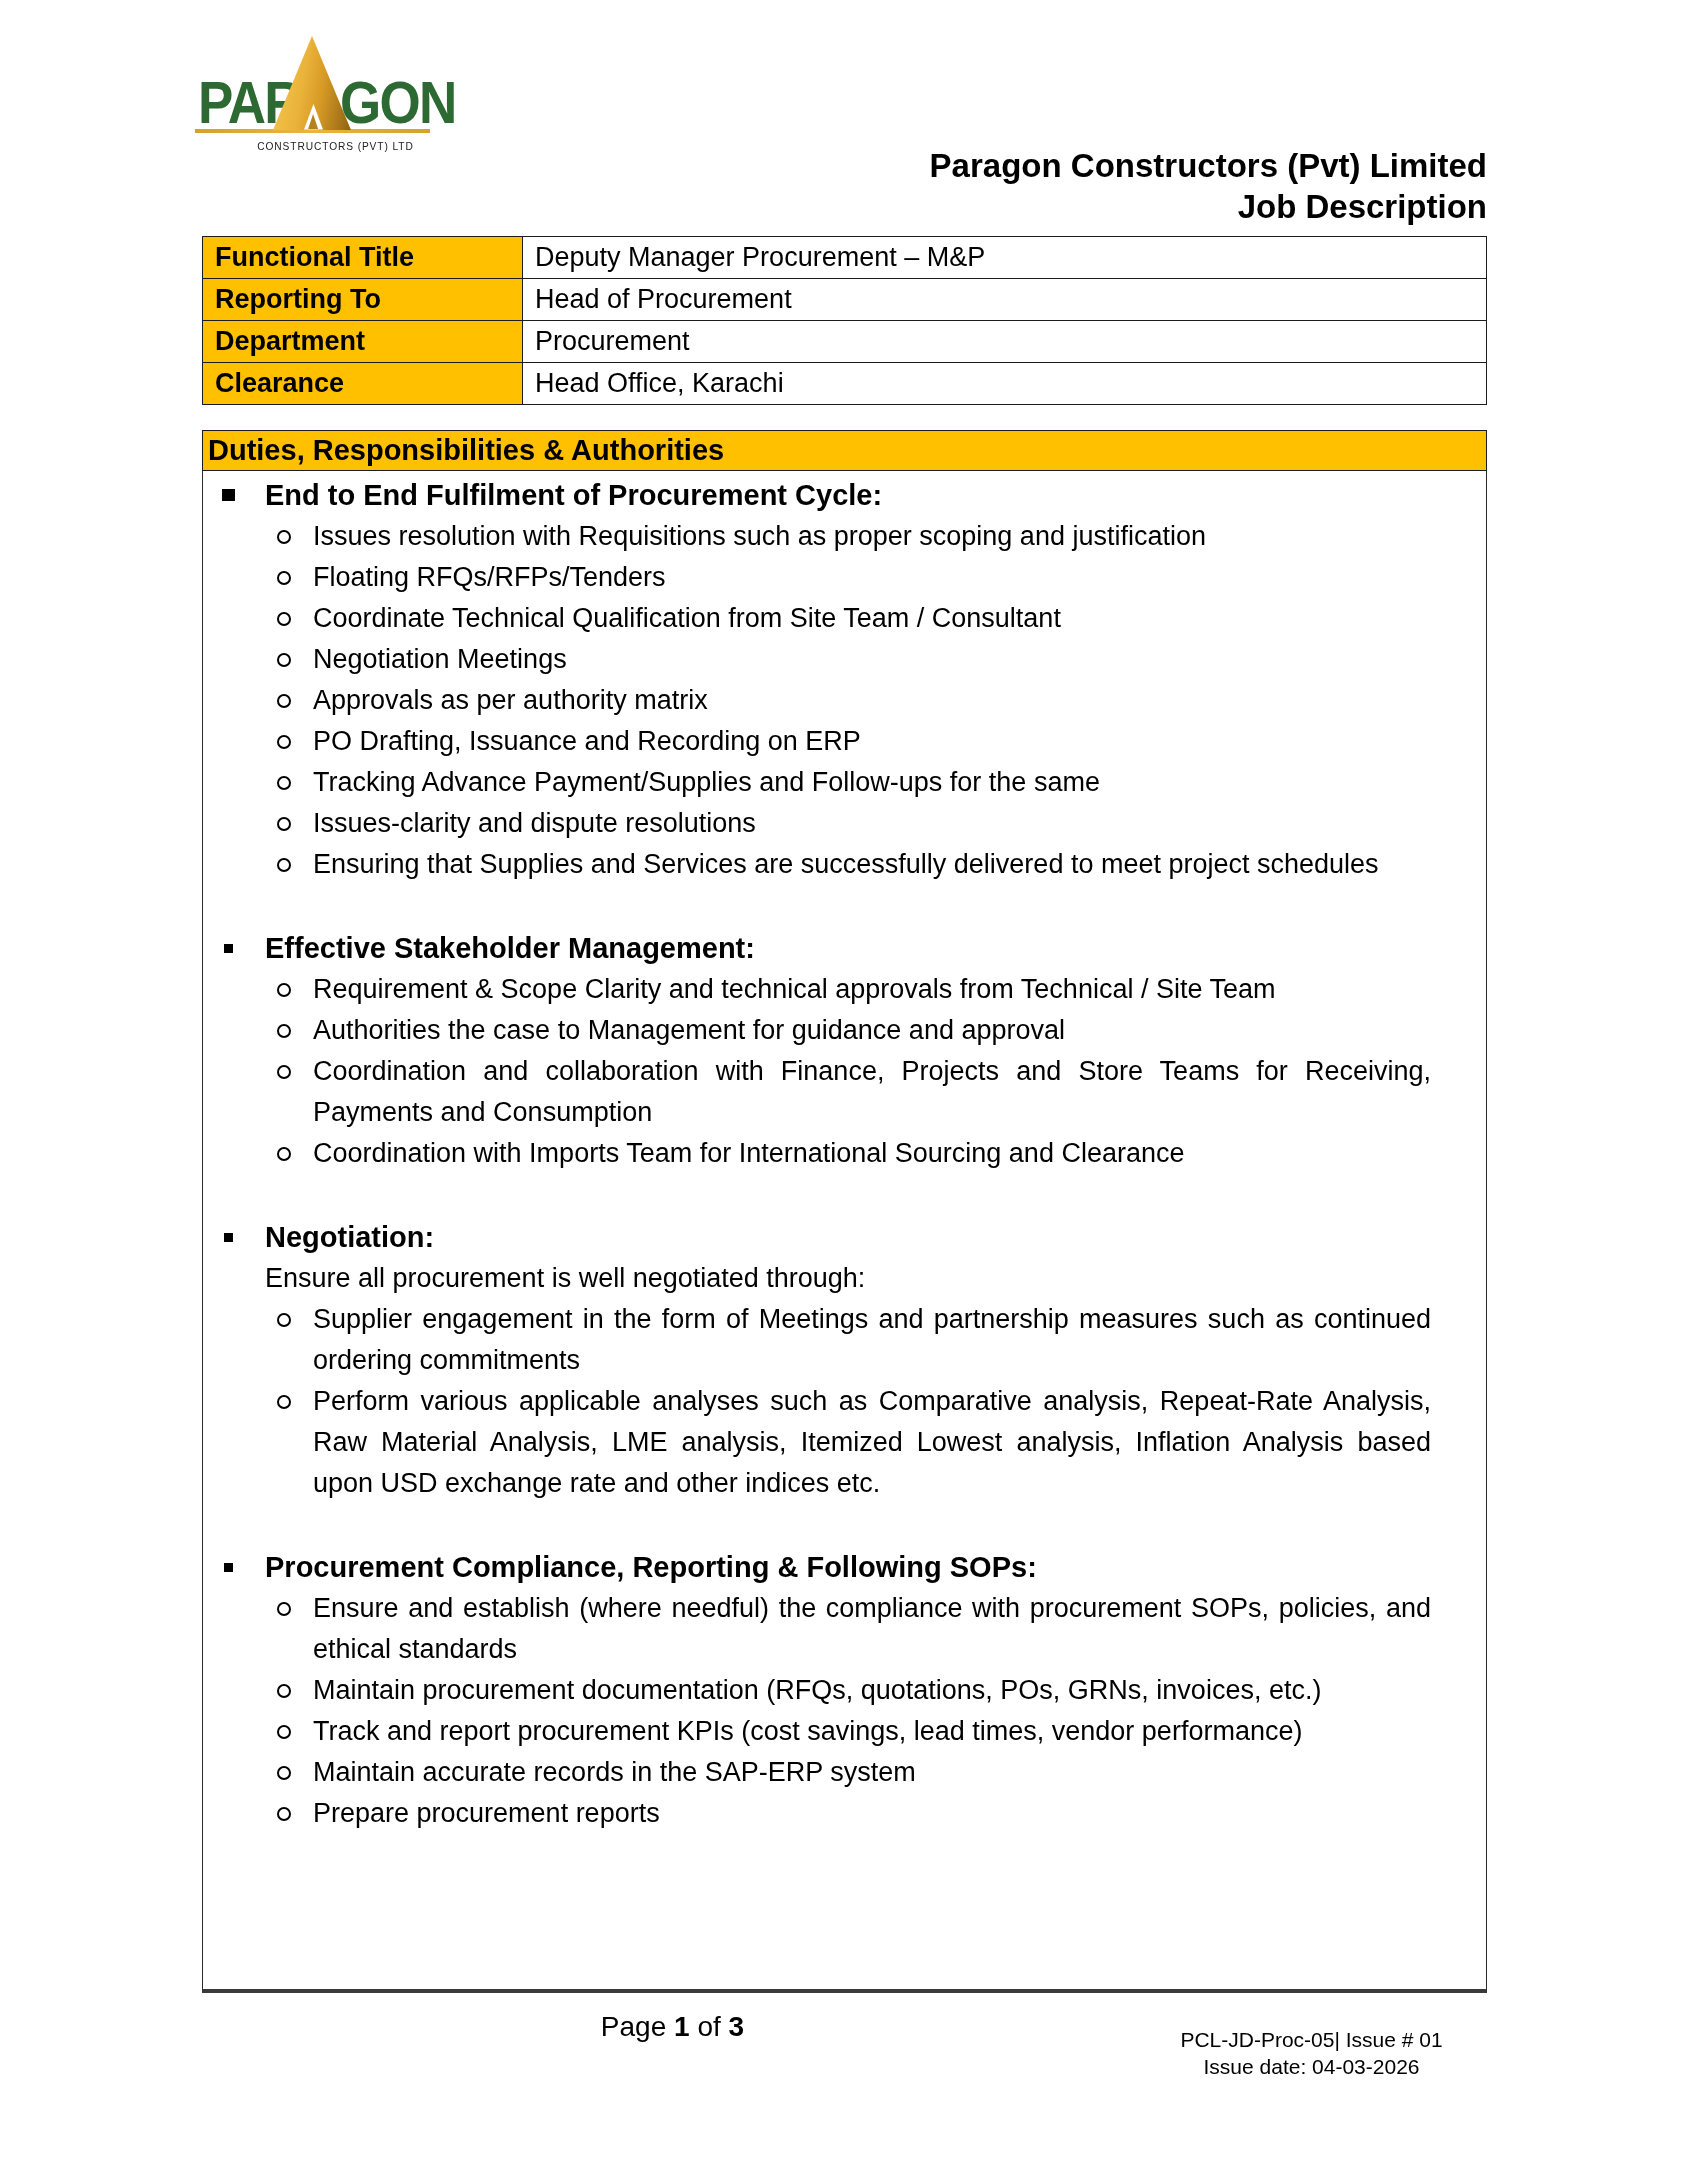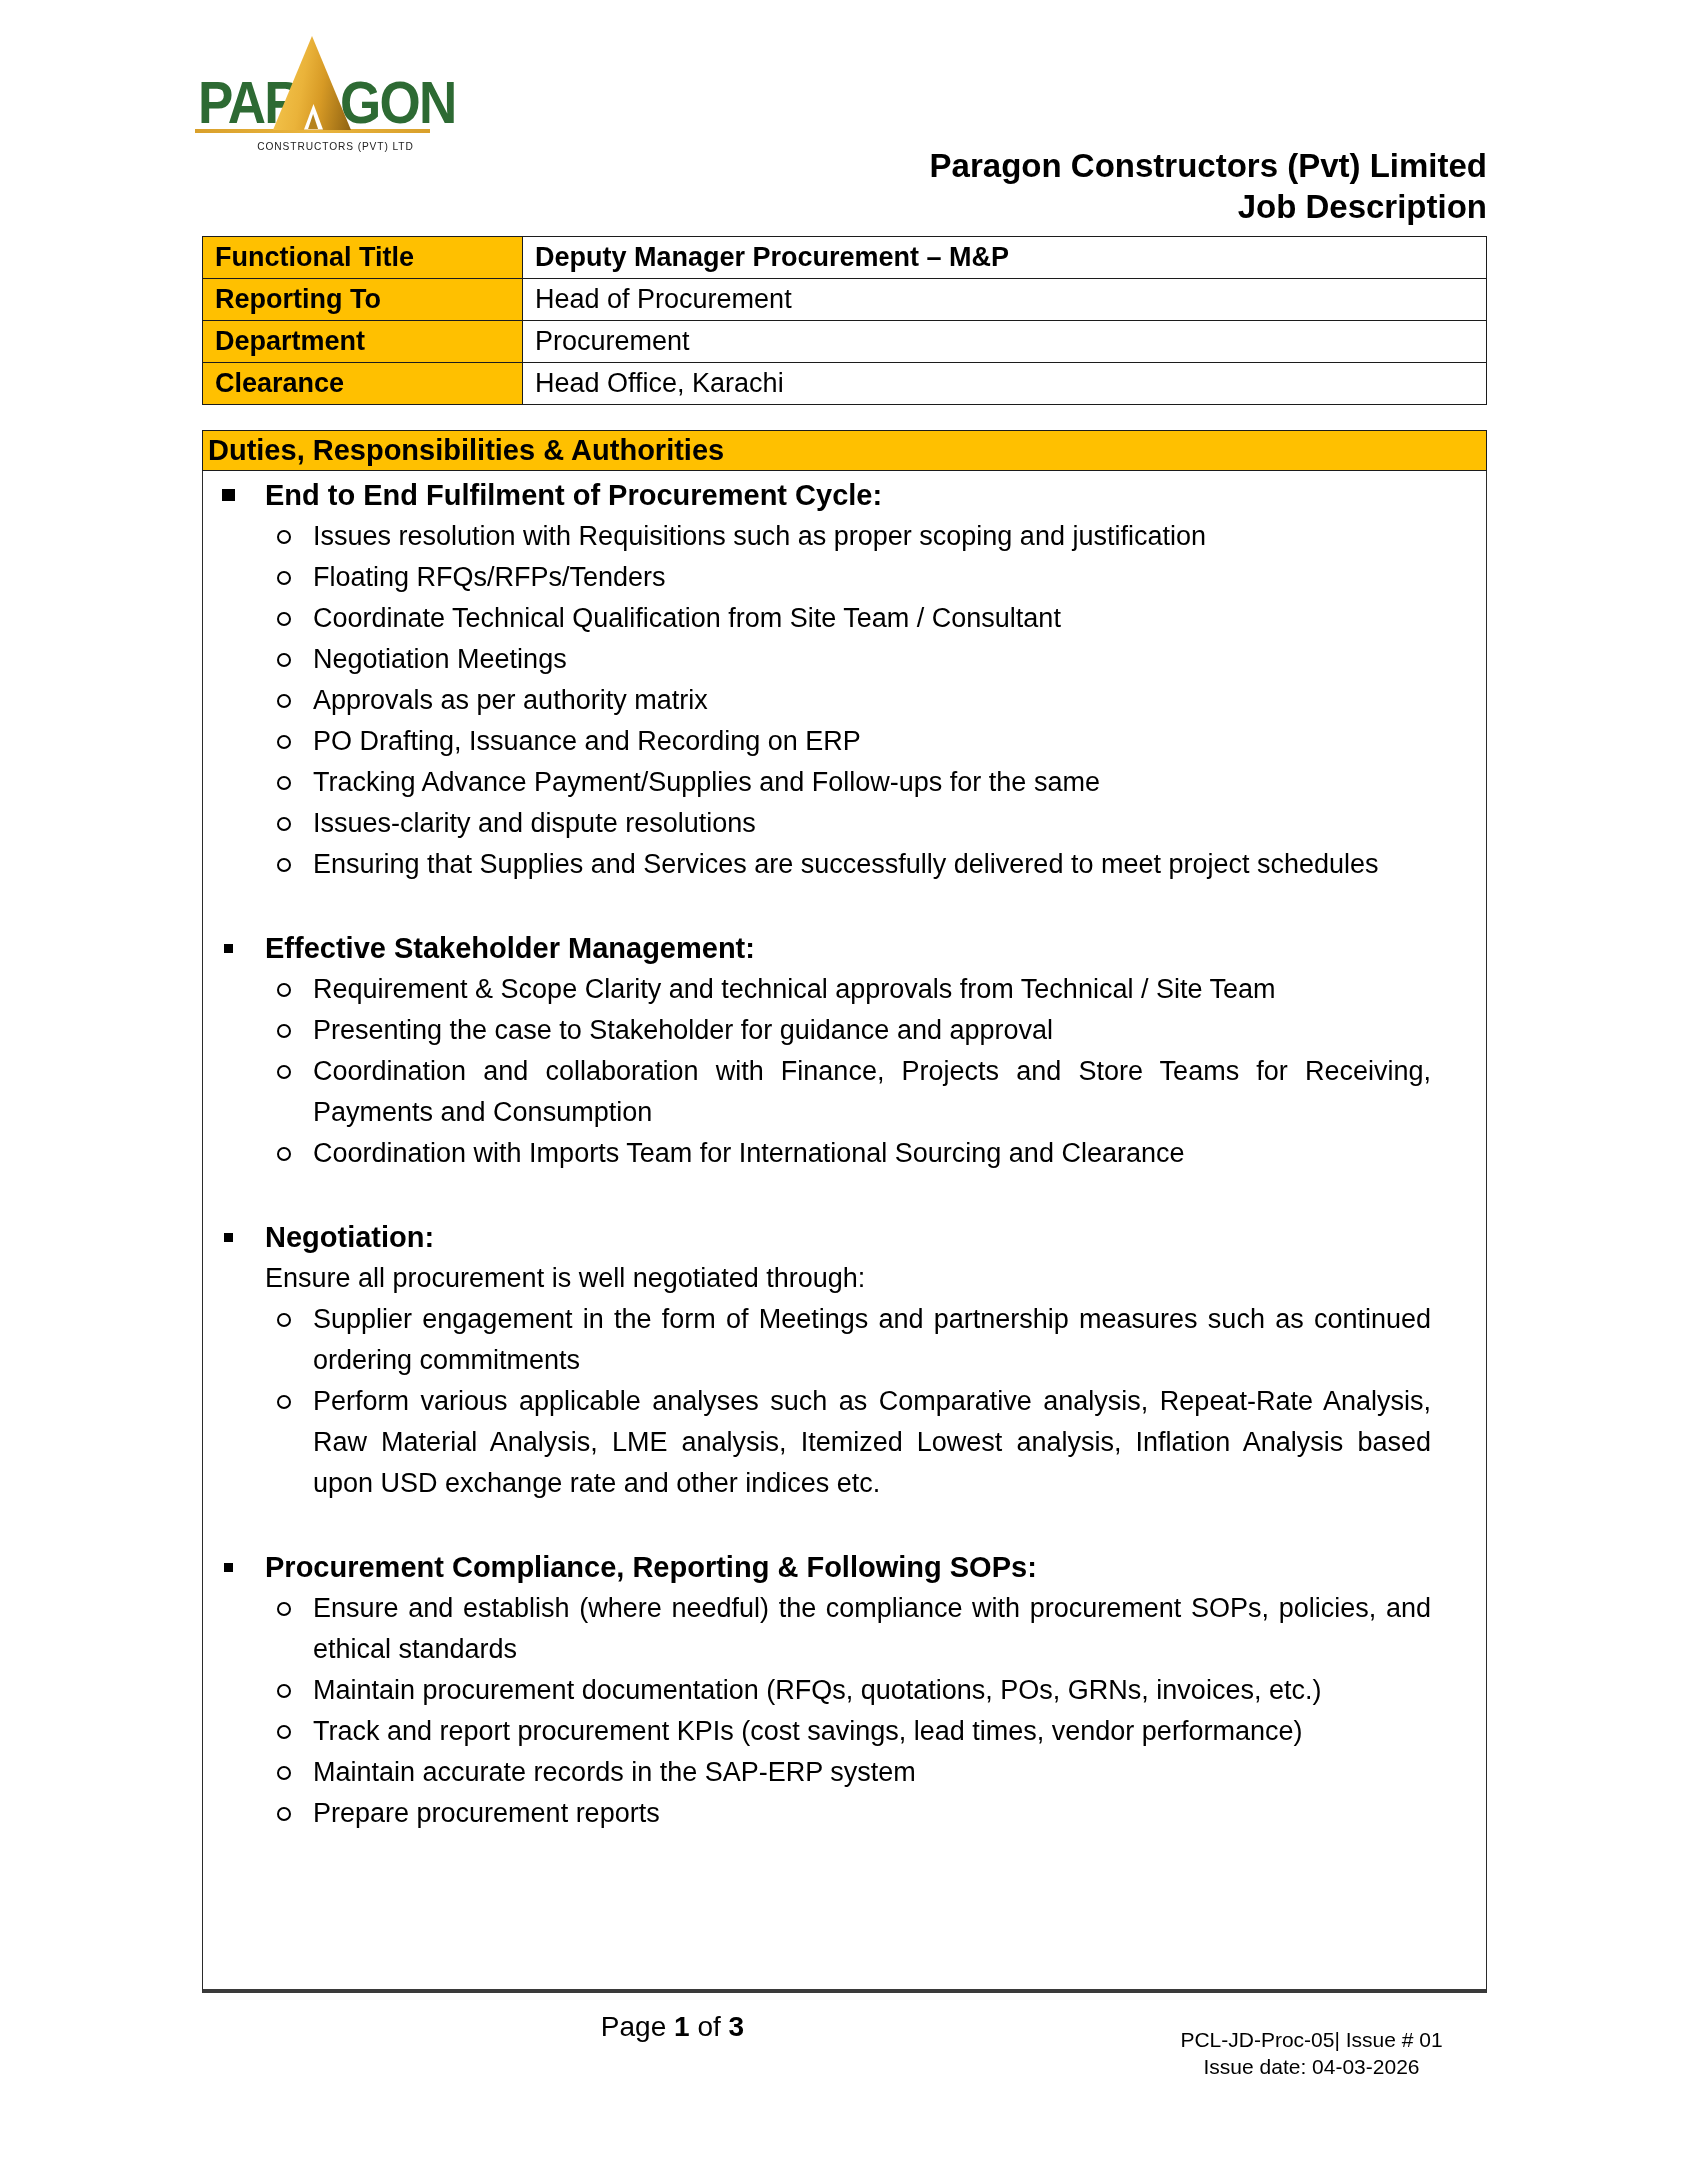--- a/index.html
+++ b/index.html
@@ -47,21 +47,21 @@
   
   .info-table {
     position:absolute; left:202px; top:236px; width:1285px;
     border-collapse:collapse; table-layout:fixed;
   }
   .info-table td {
     border:1.7px solid #1c1c1c; height:41px; padding:0 0 0 12px;
     font-size:27px; vertical-align:middle; white-space:nowrap; overflow:hidden;
   }
   .info-table td.lbl { width:307px; background:var(--accent); font-weight:bold; }
-  .info-table tr.first td.val { font-weight:bold; }
+  .info-table tr.first td.val { font-weight:normal; }
 
   
   .duties-bar {
     position:absolute; left:202px; top:430px; width:1285px; height:41px;
     background:var(--accent); border:1.7px solid #1c1c1c; box-sizing:border-box;
     display:flex; align-items:center; padding-left:5px;
     font-weight:bold; font-size:29px;
   }
   .duties-box {
     position:absolute; left:202px; top:471px; width:1285px; height:1522px;
@@ -160,21 +160,21 @@
       <div class="sub"><span class="circ"></span><span>Issues-clarity and dispute resolutions</span></div>
       <div class="sub"><span class="circ"></span><span>Ensuring that Supplies and Services are successfully delivered to meet project schedules</span></div>
     </div>
 
     <div class="group">
       <div class="group-heading">
         <span class="sq sq-sm"></span>
         <span>Effective Stakeholder Management:</span>
       </div>
       <div class="sub"><span class="circ"></span><span>Requirement &amp; Scope Clarity and technical approvals from Technical / Site Team</span></div>
-      <div class="sub"><span class="circ"></span><span>Presenting the case to Stakeholder for guidance and approval</span></div>
+      <div class="sub"><span class="circ"></span><span>Authorities the case to Management for guidance and approval</span></div>
       <div class="sub"><span class="circ"></span><span>Coordination and collaboration with Finance, Projects and Store Teams for Receiving, Payments and Consumption</span></div>
       <div class="sub"><span class="circ"></span><span>Coordination with Imports Team for International Sourcing and Clearance</span></div>
     </div>
 
     <div class="group">
       <div class="group-heading">
         <span class="sq sq-sm"></span>
         <span>Negotiation:</span>
       </div>
       <div class="intro">Ensure all procurement is well negotiated through:</div>

